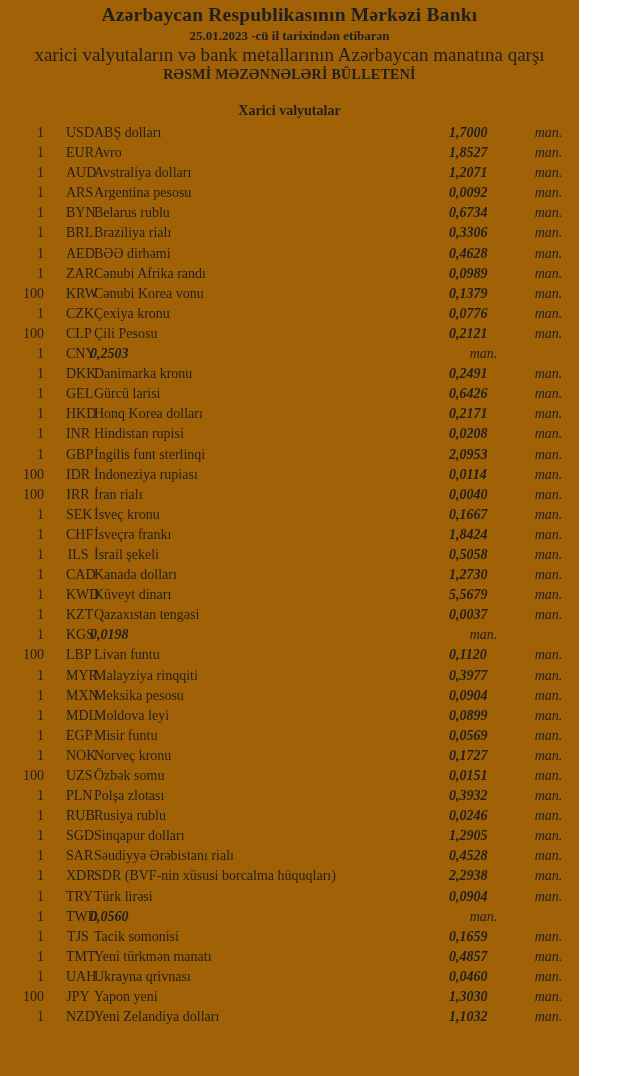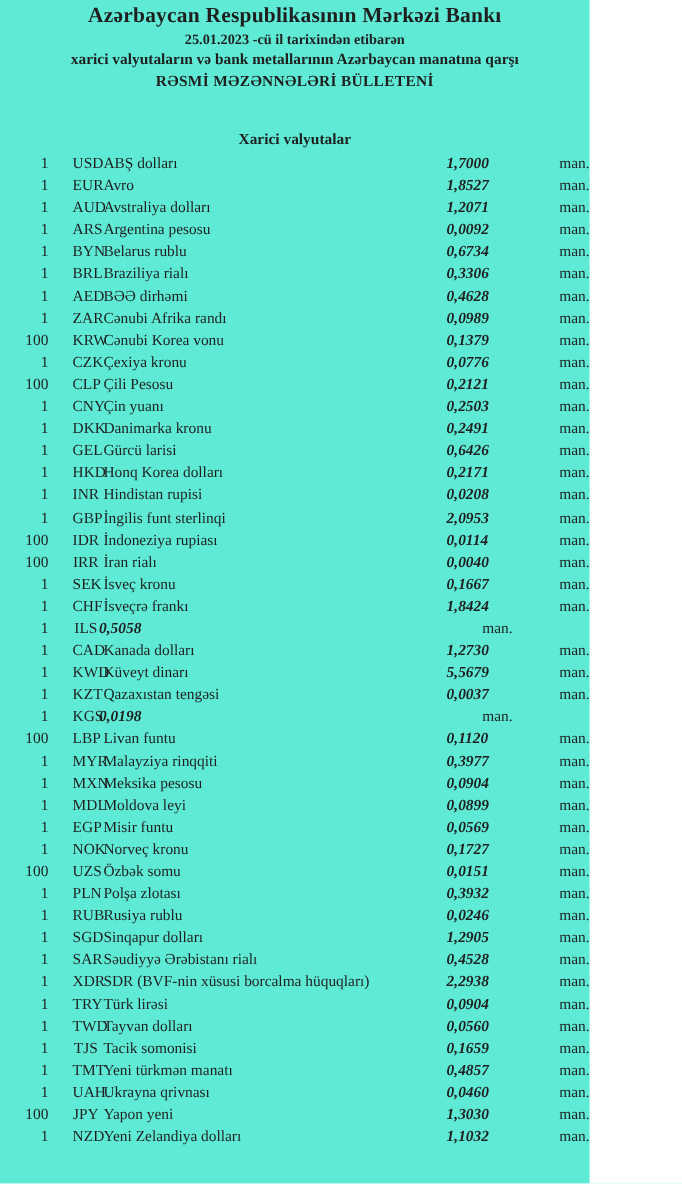--- a/index.html
+++ b/index.html
@@ -8,55 +8,55 @@
     background: #ffffff;
   }
   body {
     width: 620px;
     height: 1076px;
     font-family: "Liberation Serif", "DejaVu Serif", serif;
     color: #1f1f1f;
     overflow: hidden;
   }
   .page {
-    width: 536px;
+    width: 579px;
     height: 1076px;
-    background: #5eead4;
+    background: #a16207;
   }
   .doc-header {
     text-align: center;
     padding-top: 3px;
   }
   .doc-title {
     font-size: 19.5px;
     font-weight: bold;
     line-height: 23px;
     letter-spacing: 0.2px;
   }
   .doc-dateline {
     font-size: 13px;
     font-weight: bold;
     line-height: 19px;
   }
   .doc-subtitle {
-    font-size: 14px;
-    font-weight: bold;
+    font-size: 19px;
+    font-weight: normal;
     line-height: 19px;
   }
   .doc-bulletin {
     font-size: 14px;
     font-weight: bold;
     line-height: 21px;
     letter-spacing: 0.3px;
   }
   .section-title {
     text-align: center;
     font-size: 14px;
     font-weight: bold;
-    margin-top: 33px;
+    margin-top: 16px;
     line-height: 20px;
   }
   .currency-table {
     margin-top: 2px;
   }
   .row {
     display: grid;
     grid-template-columns: 44px 46px auto 60px 70px;
     height: 20.1px;
     line-height: 20.1px;
@@ -73,22 +73,23 @@
     text-align: left;
     padding-left: 4px;
     white-space: nowrap;
   }
   .cell-rate {
     text-align: left;
     font-weight: bold;
     font-style: italic;
   }
   .cell-unit {
-    text-align: right;
+    text-align: center;
     padding-left: 9px;
+    font-style: italic;
   }
 </style>
 </head>
 <body>
 
 <div class="page">
 
   <div class="doc-header">
     <div class="doc-title">Azərbaycan Respublikasının Mərkəzi Bankı</div>
     <div class="doc-dateline">25.01.2023 -cü il tarixindən etibarən</div>
@@ -172,21 +173,20 @@
       <div class="row">
     <span class="cell-qty">100</span>
     <span class="cell-code">CLP</span>
     <span class="cell-name">Çili Pesosu</span>
     <span class="cell-rate">0,2121</span>
     <span class="cell-unit">man.</span>
   </div>
       <div class="row">
     <span class="cell-qty">1</span>
     <span class="cell-code">CNY</span>
-    <span class="cell-name">Çin yuanı</span>
     <span class="cell-rate">0,2503</span>
     <span class="cell-unit">man.</span>
   </div>
       <div class="row">
     <span class="cell-qty">1</span>
     <span class="cell-code">DKK</span>
     <span class="cell-name">Danimarka kronu</span>
     <span class="cell-rate">0,2491</span>
     <span class="cell-unit">man.</span>
   </div>
@@ -242,20 +242,21 @@
       <div class="row">
     <span class="cell-qty">1</span>
     <span class="cell-code">CHF</span>
     <span class="cell-name">İsveçrə frankı</span>
     <span class="cell-rate">1,8424</span>
     <span class="cell-unit">man.</span>
   </div>
       <div class="row">
     <span class="cell-qty">1</span>
     <span class="cell-code">ILS</span>
+    <span class="cell-name">İsrail şekeli</span>
     <span class="cell-rate">0,5058</span>
     <span class="cell-unit">man.</span>
   </div>
       <div class="row">
     <span class="cell-qty">1</span>
     <span class="cell-code">CAD</span>
     <span class="cell-name">Kanada dolları</span>
     <span class="cell-rate">1,2730</span>
     <span class="cell-unit">man.</span>
   </div>
@@ -366,21 +367,20 @@
       <div class="row">
     <span class="cell-qty">1</span>
     <span class="cell-code">TRY</span>
     <span class="cell-name">Türk lirəsi</span>
     <span class="cell-rate">0,0904</span>
     <span class="cell-unit">man.</span>
   </div>
       <div class="row">
     <span class="cell-qty">1</span>
     <span class="cell-code">TWD</span>
-    <span class="cell-name">Tayvan dolları</span>
     <span class="cell-rate">0,0560</span>
     <span class="cell-unit">man.</span>
   </div>
       <div class="row">
     <span class="cell-qty">1</span>
     <span class="cell-code">TJS</span>
     <span class="cell-name">Tacik somonisi</span>
     <span class="cell-rate">0,1659</span>
     <span class="cell-unit">man.</span>
   </div>

